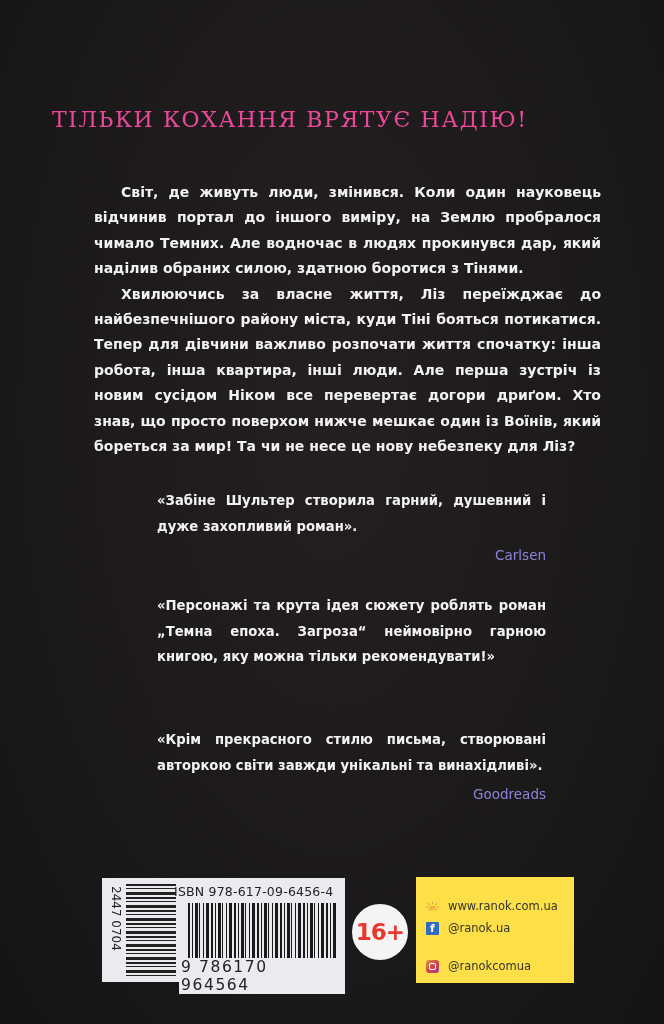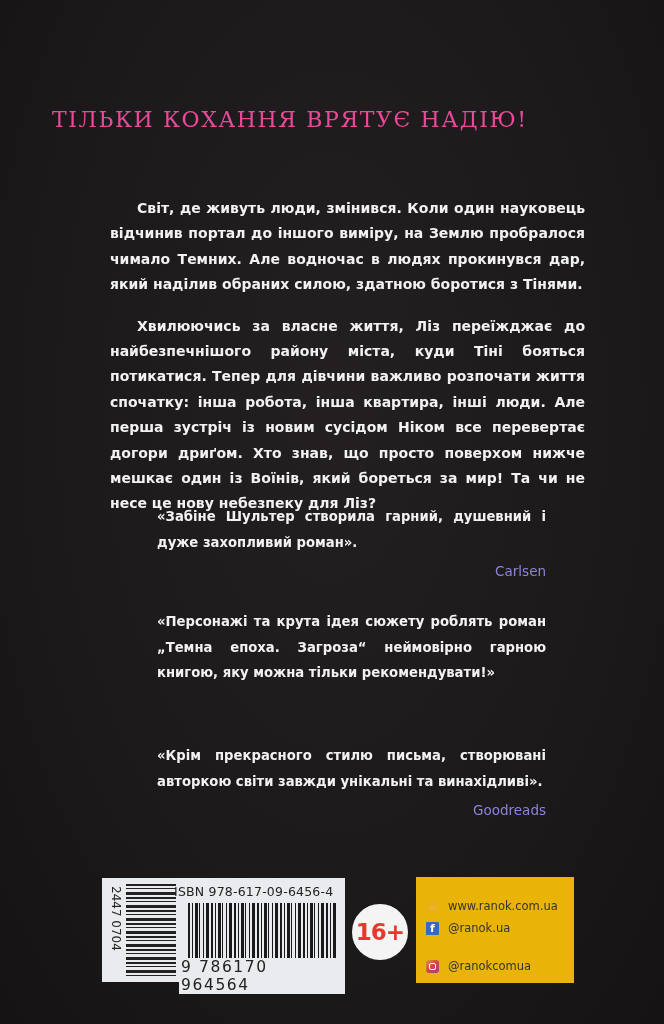--- a/index.html
+++ b/index.html
@@ -23,29 +23,28 @@
     line-height: 40px;
   }
   .blurb {
     position: absolute; left: 94px; top: 180px; width: 507px;
     color: #f3f2f2;
     font-family: "DejaVu Sans", sans-serif;
     font-weight: bold;
     font-size: 14px; line-height: 25.4px;
     text-align: justify;
   }
-  .blurb p { margin: 16px; text-indent: 27px; }
+  .blurb p { margin: 0; text-indent: 27px; }
   .quote {
     position: absolute; left: 157px; width: 389px;
     color: #f3f2f2;
     font-family: "DejaVu Sans", sans-serif;
     font-weight: bold;
     font-size: 13.2px; line-height: 25.5px;
     text-align: justify;
-    margin-top: 16px;
   }
   .quote .text { display: block; text-align-last: left; }
   .quote .source {
     display: block; text-align: right;
     color: #8c84dc; font-weight: normal; font-size: 13.5px;
     margin-top: 4px;
   }
   .q1 { top: 488px; }
   .q2 { top: 593px; }
   .q3 { top: 727px; }
@@ -88,21 +87,21 @@
     position: absolute; left: 350px; top: 902px; width: 56px; height: 56px;
     border-radius: 50%; background: #f4f4f4;
     border: 2px solid #1a1a1a;
     display: flex; align-items: center; justify-content: center;
     color: #e8382c; font-weight: bold; font-size: 23px;
     font-family: "DejaVu Sans", sans-serif; letter-spacing: -1px;
   }
 
   .contact-box {
     position: absolute; left: 416px; top: 877px; width: 158px; height: 106px;
-    background: #eab308;
+    background: #fde047;
   }
   .contact-row {
     position: absolute; left: 10px;
     display: flex; align-items: center;
     font-family: "DejaVu Sans", sans-serif; font-size: 11.5px; color: #333;
   }
   .contact-row .ic {
     width: 13px; height: 13px; margin-right: 9px; flex: none;
     display: flex; align-items: center; justify-content: center;
   }

